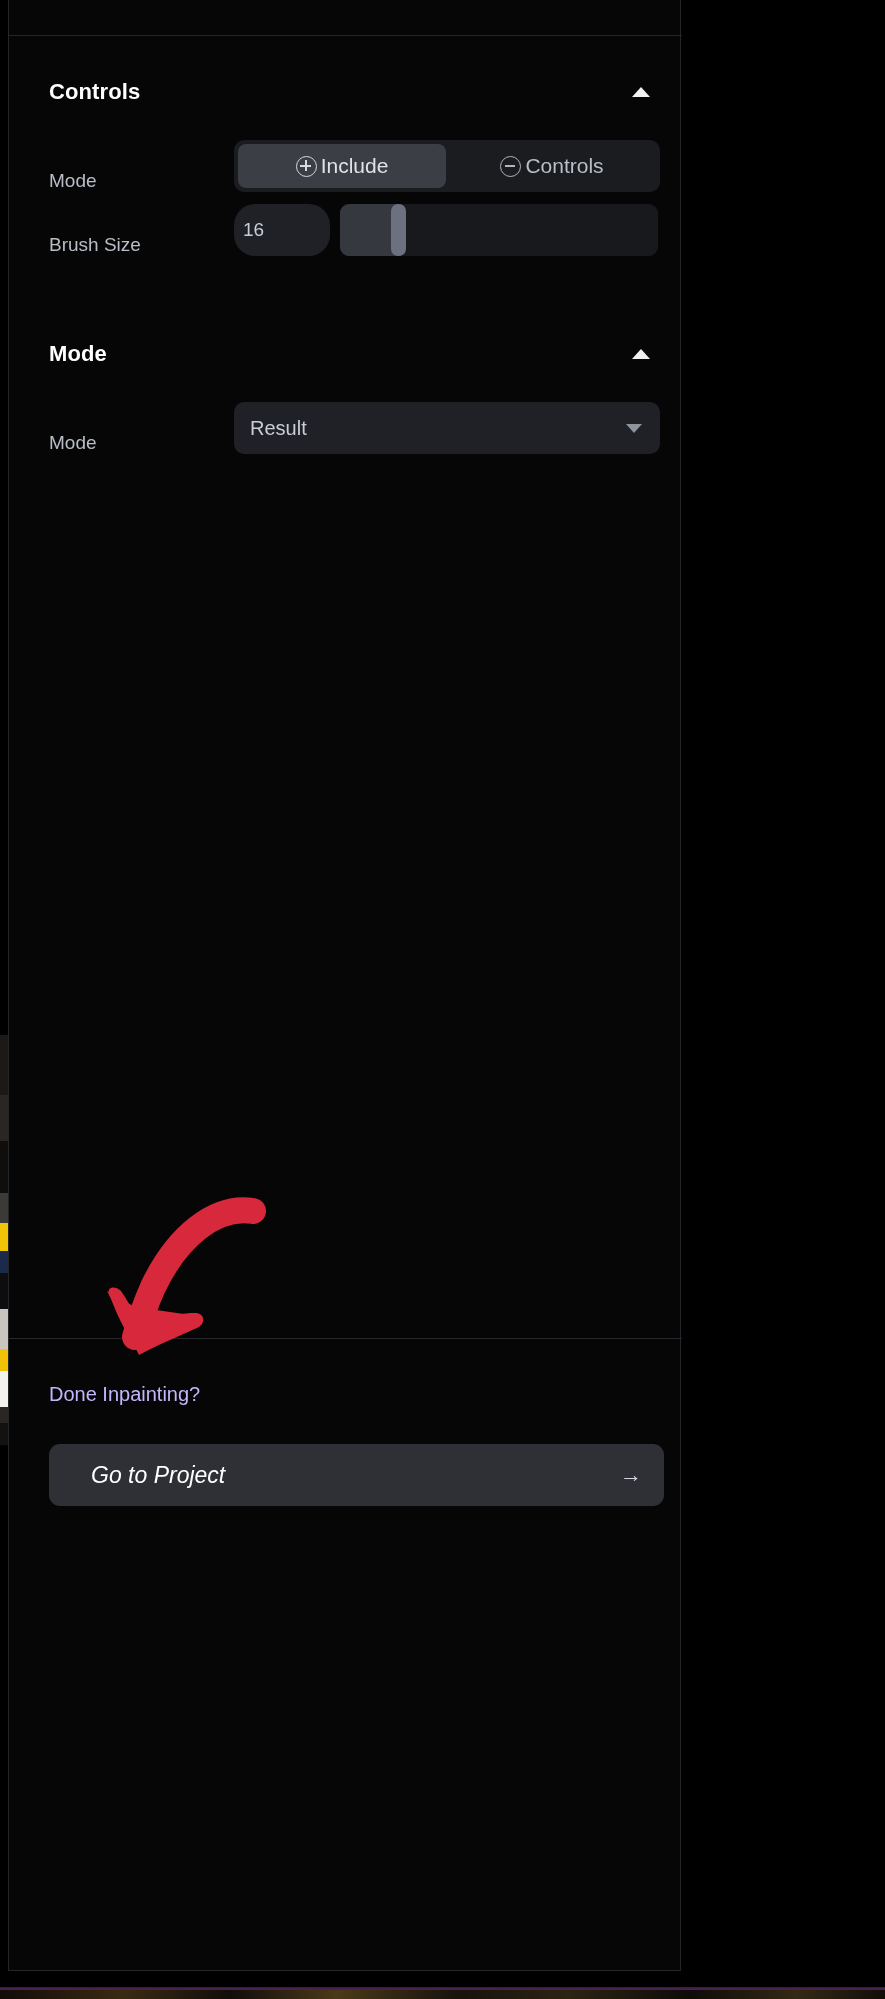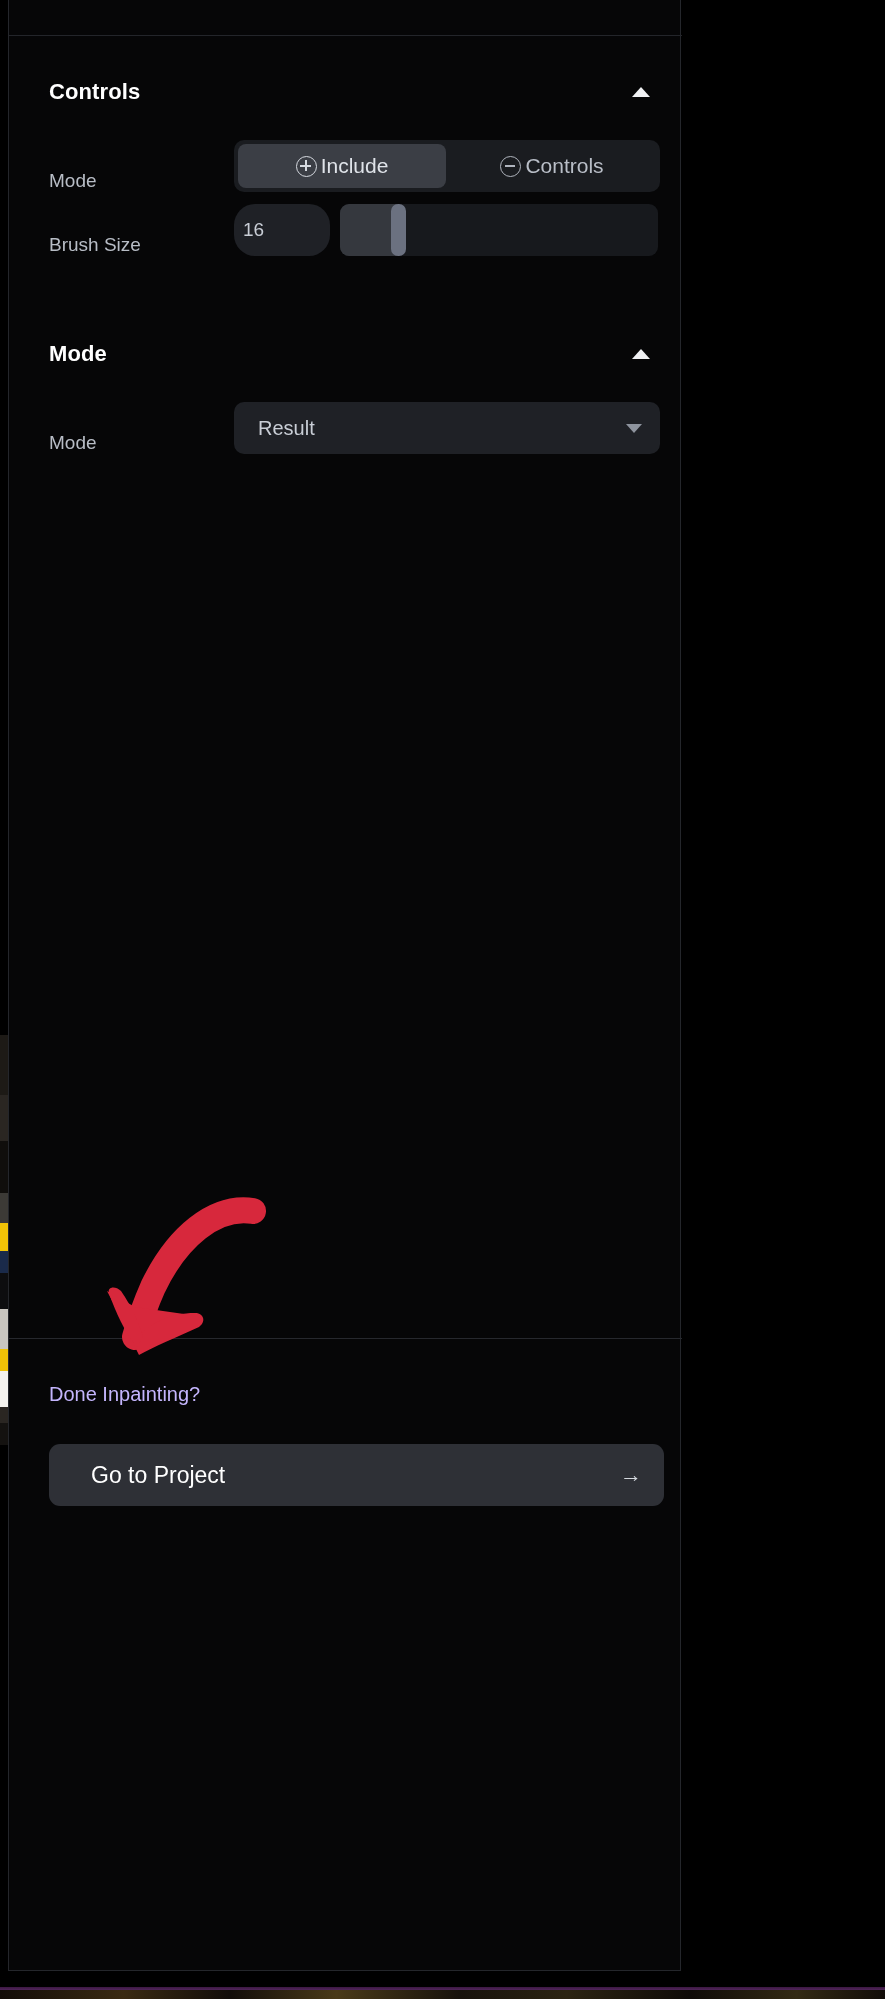--- a/index.html
+++ b/index.html
@@ -166,21 +166,21 @@
     border-radius: 7px;
   }
 
   
   .select {
     position: relative;
     width: 426px; height: 52px;
     background: #1f2126;
     border-radius: 10px;
     display: flex; align-items: center;
-    padding: 0 18px 0 24px;
+    padding: 0 18px 0 16px;
     justify-content: space-between;
     cursor: pointer;
   }
   .select-value { font-size: 20px; color: #c9ced6; }
 
   
   .footer-rule {
     position: absolute; left: 0; top: 1338px;
     width: 673px; height: 1px;
     background: #26282d;
@@ -196,21 +196,21 @@
     position: relative;
     margin: 38px 18px 0 40px;
     height: 62px;
     background: #2e3036;
     border-radius: 11px;
     display: flex; align-items: center;
     padding: 0 22px 0 42px;
     justify-content: space-between;
     cursor: pointer;
   }
-  .cta-label { font-size: 23px; color: #ffffff; }
+  .cta-label { font-size: 23px; color: #ffffff; font-style: italic; }
   .cta-arrow { font-size: 22px; color: #d4d8de; line-height: 1; }
 
   
   .annot {
     position: absolute;
     left: 95px; top: 1195px;
     width: 185px; height: 190px;
     pointer-events: none;
   }
 </style>

